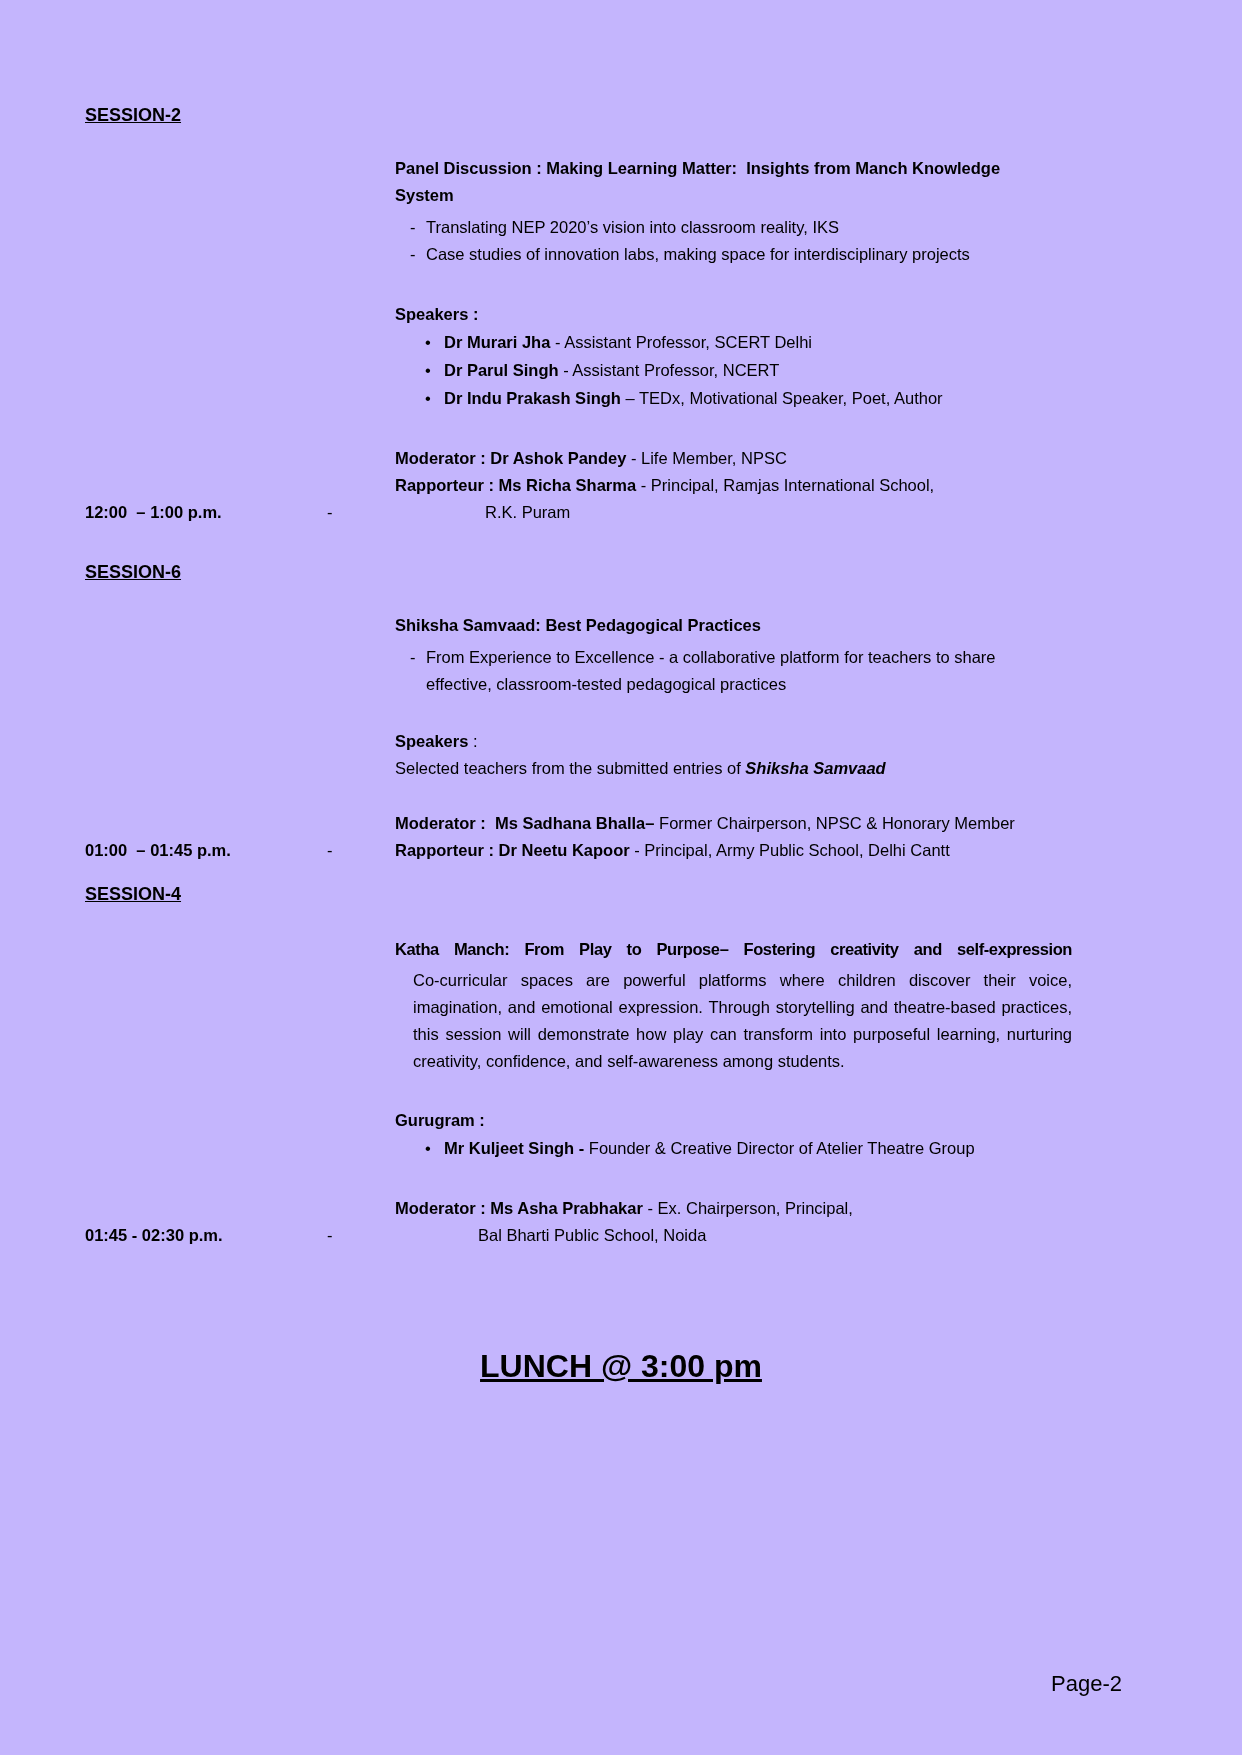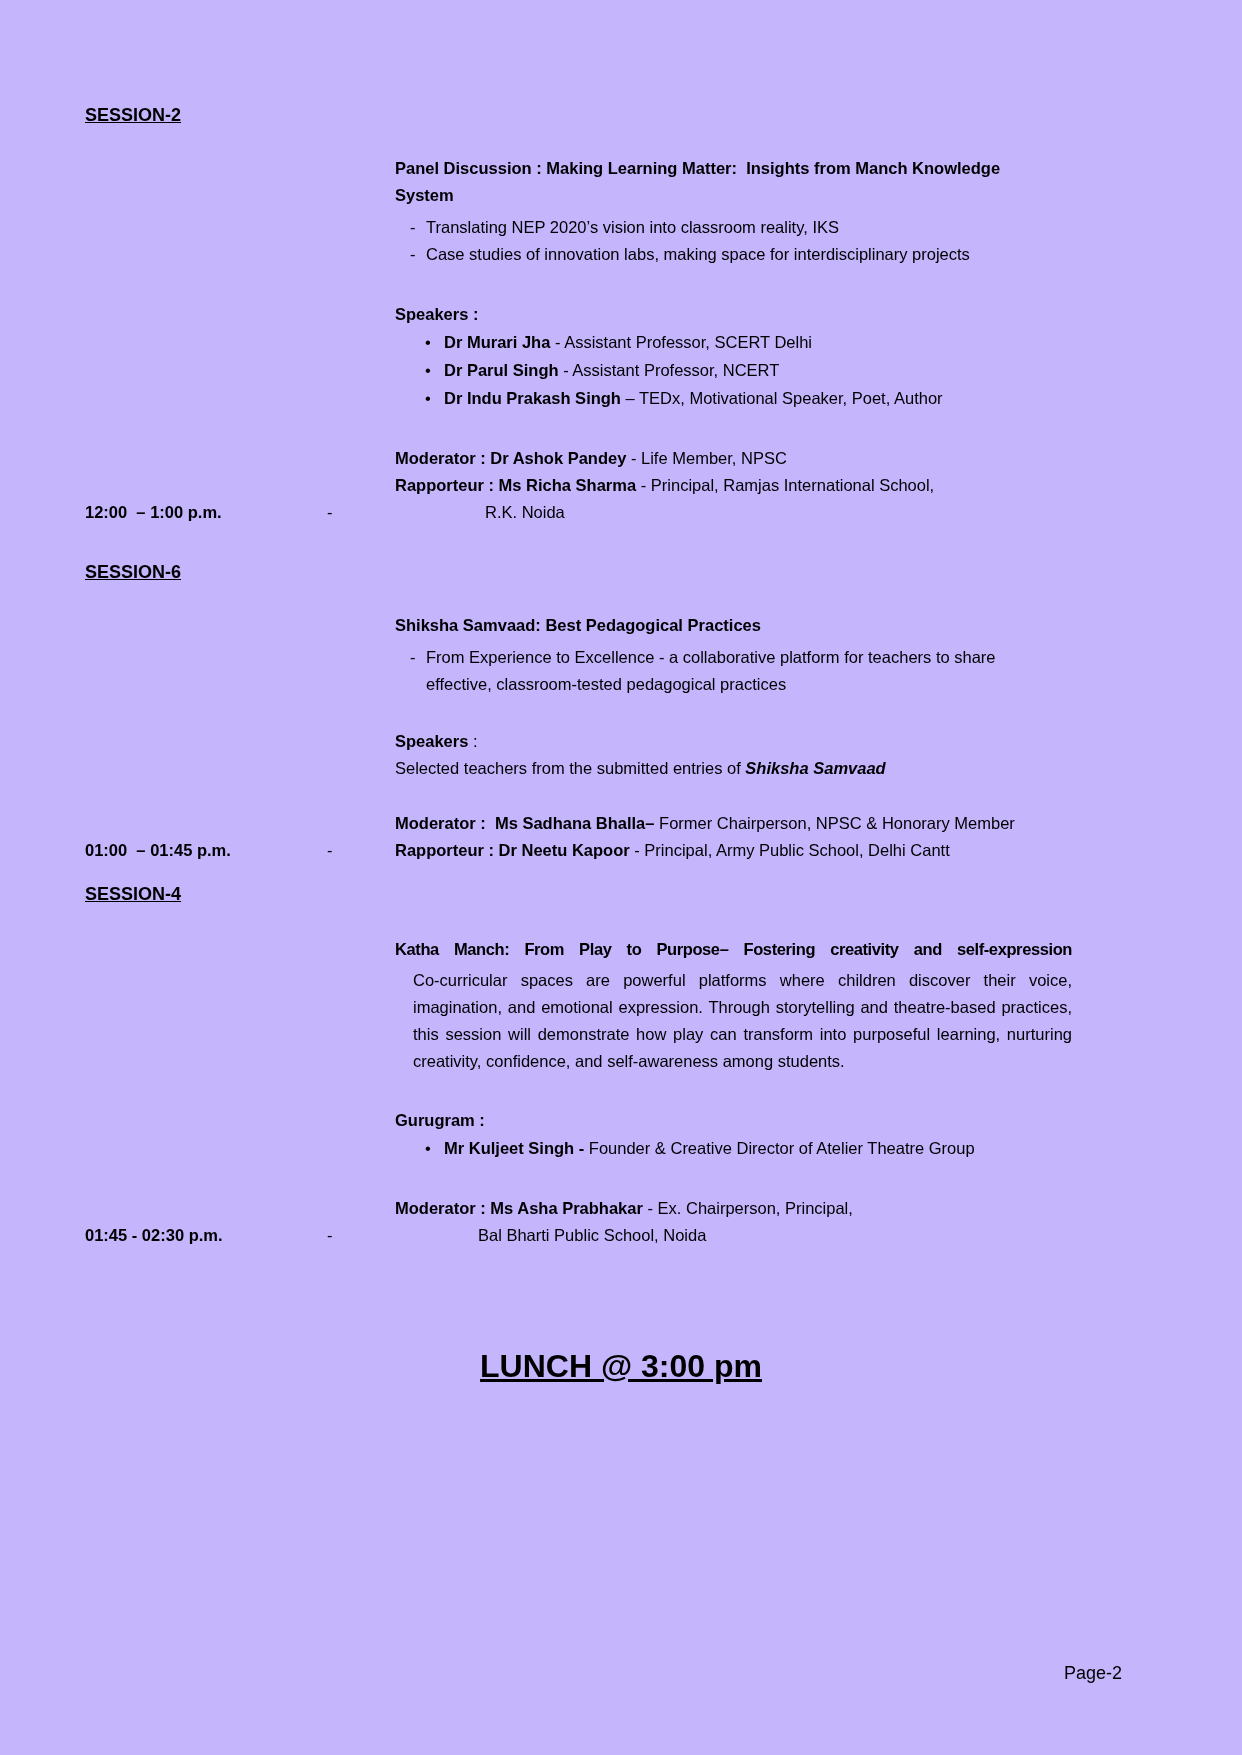--- a/index.html
+++ b/index.html
@@ -54,22 +54,22 @@
     margin: 100px -120px 0 -85px;
     text-align: center;
     font-size: 32px;
     line-height: 34px;
     font-weight: bold;
     text-decoration: underline;
   }
   .page-number {
     position: absolute;
     right: 120px;
-    bottom: 68px;
-    font-size: 18px;
+    bottom: 58px;
+    font-size: 22px;
     margin-top: 24px;
   }
 </style>
 </head>
 <body>
 
 <div class="page">
 
   <div class="session-heading">SESSION-2</div>
 
@@ -99,21 +99,21 @@
         <span class="bullet">•</span>
         <span class="nw"><span class="b">Dr Parul Singh</span><span> - Assistant Professor, NCERT</span></span>
       </div>
       <div class="bullet-row">
         <span class="bullet">•</span>
         <span class="nw"><span class="b">Dr Indu Prakash Singh</span><span> – TEDx, Motivational Speaker, Poet, Author</span></span>
       </div>
 
       <div class="nw mt33"><span class="b">Moderator : Dr Ashok Pandey</span><span> - Life Member, NPSC</span></div>
       <div class="nw"><span class="b">Rapporteur : Ms Richa Sharma</span><span> - Principal, Ramjas International School,</span></div>
-      <div class="nw cont90">R.K. Noida</div>
+      <div class="nw cont90">R.K. Puram</div>
     </div>
   </div>
 
   <div class="session-heading mt33">SESSION-6</div>
 
   <div class="row mt26">
     <div class="col-time">01:00  – 01:45 p.m.</div>
     <div class="col-dash">-</div>
     <div class="col-content">
       <div class="title-line nw">Shiksha Samvaad: Best Pedagogical Practices</div>

